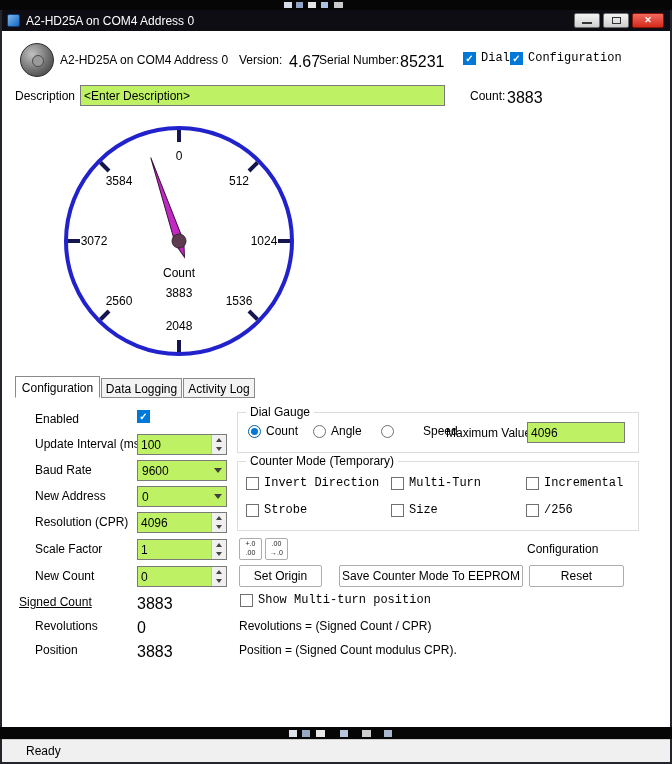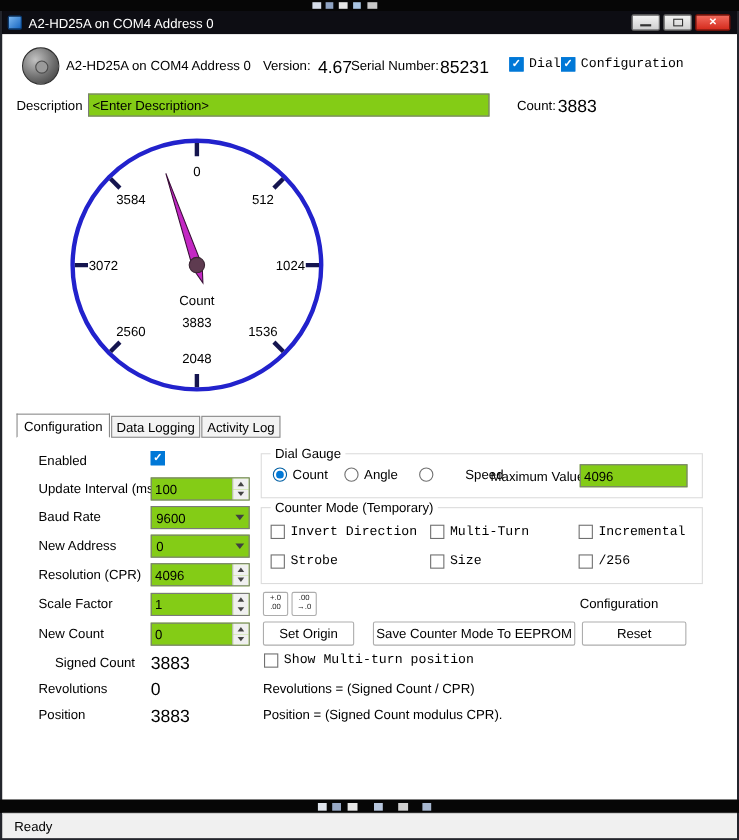--- a/index.html
+++ b/index.html
@@ -39,21 +39,21 @@
   .cbbox.checked{background:#0078d7;border-color:#0078d7;}
   .cbbox.checked::after{content:"\2713";color:#fff;font-size:10px;line-height:13px;font-weight:bold;}
   .cblabel{margin-left:5px;font-size:12px;white-space:nowrap;font-family:Liberation Mono, monospace;}
   .rb{display:flex;align-items:center;cursor:pointer;}
   .rbdot{width:13px;height:13px;border-radius:50%;border:1px solid #707070;background:#fff;
          display:flex;align-items:center;justify-content:center;flex:0 0 13px;}
   .rbdot.selected{border-color:#005fa3;}
   .rbdot.selected::after{content:"";width:7px;height:7px;border-radius:50%;background:#0078d7;}
   .rblabel{margin-left:5px;font-size:12px;white-space:nowrap;}
   
-  .field{background:#84cc16;border:1px solid #7a7a7a;height:21px;display:flex;align-items:center;}
+  .field{background:#bef264;border:1px solid #7a7a7a;height:21px;display:flex;align-items:center;}
   .field input{border:none;outline:none;font-size:12px;padding:0 3px;width:100%;height:17px;background:transparent;}
   .numeric .spin{width:15px;height:19px;border-left:1px solid #bfbfbf;display:flex;flex-direction:column;flex:0 0 15px;}
   .spin-up,.spin-down{flex:1;background:#f0f0f0;display:flex;align-items:center;justify-content:center;cursor:pointer;}
   .spin-up::after{content:"";border-left:3px solid transparent;border-right:3px solid transparent;
                   border-bottom:4px solid #444;}
   .spin-down::after{content:"";border-left:3px solid transparent;border-right:3px solid transparent;
                   border-top:4px solid #444;}
   .combo{cursor:pointer;}
   .combo .combo-value{font-size:12px;padding-left:4px;flex:1;}
   .combo-arrow{width:16px;display:flex;align-items:center;justify-content:center;flex:0 0 16px;}
@@ -74,21 +74,21 @@
   .dial-ring{fill:#fff;stroke-width:4;}
   .ticks line{stroke:#15154f;stroke-width:4;}
   .dial-num{font-size:12px;fill:#000;text-anchor:middle;}
   .dial-center-label{font-size:12px;fill:#000;text-anchor:middle;}
   .dial-center-value{font-size:12px;fill:#000;text-anchor:middle;}
   .needle{stroke:#3a1038;stroke-width:1;}
   .hub{fill:#5e3b50;stroke:#3a2533;stroke-width:1;}
   
   .statusbar{position:absolute;left:2px;right:2px;top:739px;height:23px;background:#f0f0f0;
              border-top:1px solid #cfcfcf;display:flex;align-items:center;}
-  .status-text{font-size:12px;margin-left:11px;color:#000;}
+  .status-text{font-size:12px;margin-left:24px;color:#000;}
 </style>
 </head>
 <body>
 
 <div class="screen">
 
   <div class="strip" style="top:0;height:10px;">
     <span class="dicon" style="left:284px;top:2px;width:8px;height:6px;background:#d5dce8;"></span>
     <span class="dicon" style="left:296px;top:2px;width:7px;height:6px;background:#8fa3c2;"></span>
     <span class="dicon" style="left:308px;top:2px;width:8px;height:6px;background:#e4e4e4;"></span>
@@ -221,21 +221,21 @@
 
     <span class="abs lbl" style="left:33px;top:538px;">New Count</span>
     <span class="abs field numeric" style="left:135px;top:535px;width:90px;">
       <input value="0" style="">
       <span class="spin">
         <span class="spin-up"></span>
         <span class="spin-down"></span>
       </span>
     </span>
 
-    <span class="abs lbl" style="left:48px;top:564px;">Signed Count</span>
+    <span class="abs lbl" style="left:17px;top:564px;text-decoration:underline;">Signed Count</span>
     <span class="abs val" style="left:135px;top:564px;">3883</span>
 
     <span class="abs lbl" style="left:33px;top:588px;">Revolutions</span>
     <span class="abs val" style="left:135px;top:588px;">0</span>
 
     <span class="abs lbl" style="left:33px;top:612px;">Position</span>
     <span class="abs val" style="left:135px;top:612px;">3883</span>
 
     <div class="group" style="left:235px;top:381px;width:402px;height:41px;">
       <span class="group-title">Dial Gauge</span>

